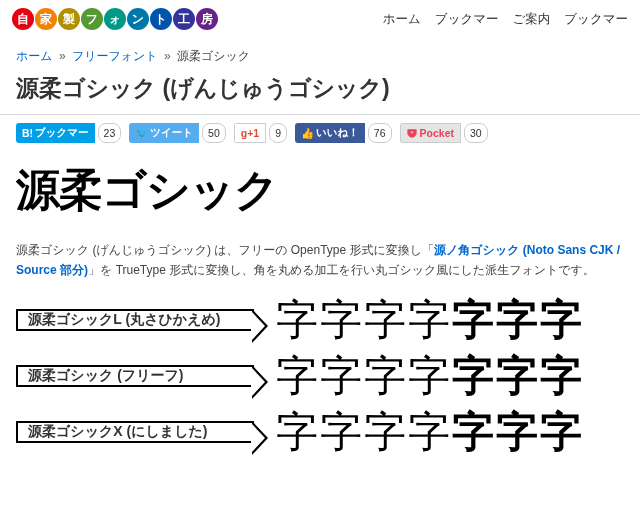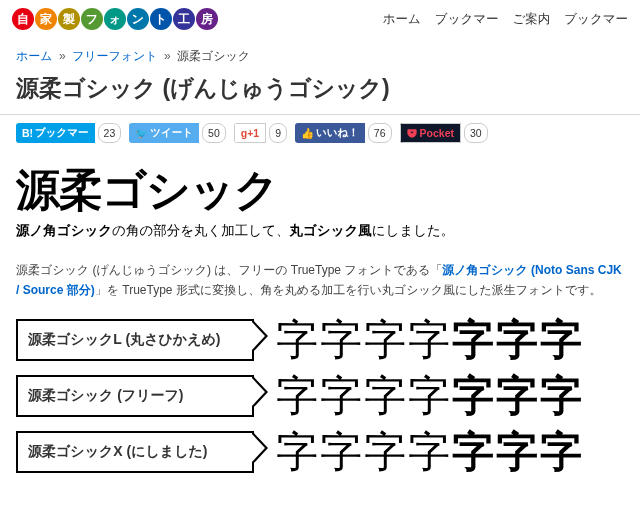--- a/index.html
+++ b/index.html
@@ -79,21 +79,21 @@
     height:100%;
     display:flex;
     align-items:center;
     margin-left:3px;
     border-radius:8px;
   }
   .bk .lbl{background:#00a0e9}
   .tw .lbl{background:#55acee}
   .gp .lbl{background:#fff;color:#dd4b39;border:1px solid #ccc;font-weight:bold}
   .fb .lbl{background:#3b5998}
-  .pk .lbl{background:#0f172a;color:#ee4056;border:1px solid #ccc}
+  .pk .lbl{background:#e5e5e5;color:#ee4056;border:1px solid #ccc}
   .pk .lbl .pk-ico{width:10px;height:10px;margin-right:3px;display:inline-block;}
   .hero {
     padding: 10px 16px 6px 16px;
   }
   .hero-title {
     font-size: 44px;
     font-weight: 900;
     letter-spacing:-1px;
     color:#000;
   }
@@ -112,21 +112,21 @@
   .desc a { color:#0066cc; text-decoration:none; font-weight:bold; }
   .variants { padding: 0 16px; }
   .variant-row {
     display:flex;
     align-items:center;
     margin-bottom:14px;
   }
   .vlabel {
     position:relative;
     width:238px;
-    height:42px;
+    height:22px;
     border:2px solid #000;
     display:flex;
     align-items:center;
     padding-left:10px;
     font-size:14px;
     font-weight:bold;
     background:#fff;
   }
   .vlabel::after{
     content:"";
@@ -234,27 +234,24 @@
           <path fill="#ee4056" d="M2 4h20v8a10 10 0 01-20 0V4zm5 5l5 5 5-5" stroke="#ee4056" stroke-width="2"></path>
         </svg>
         <span>Pocket</span>
       </span>
     <span class="cnt">30</span>
   </div>
 </div>
 
 <div class="hero">
   <div class="hero-title">源柔ゴシック</div>
-  <div class="hero-sub">
-    <b>源ノ角ゴシック</b><span>の角の部分を丸く加工して、</span><b>丸ゴシック風</b><span>にしました。</span>
-  </div>
 </div>
 
 <div class="desc">
-  <span>源柔ゴシック (げんじゅうゴシック) は、フリーの TrueType フォントである「</span><a href="#">源ノ角ゴシック (Noto Sans CJK / Source 部分)</a><span>」を TrueType 形式に変換し、角を丸める加工を行い丸ゴシック風にした派生フォントです。</span>
+  <span>源柔ゴシック (げんじゅうゴシック) は、フリーの OpenType 形式に変換し「</span><a href="#">源ノ角ゴシック (Noto Sans CJK / Source 部分)</a><span>」を TrueType 形式に変換し、角を丸める加工を行い丸ゴシック風にした派生フォントです。</span>
 </div>
 
 <div class="variants">
   <div class="variant-row">
     <div class="vlabel">源柔ゴシックL (丸さひかえめ)</div>
     <div class="glyphs">
       <span class="glyph w1">字</span>
       <span class="glyph w2">字</span>
       <span class="glyph w3">字</span>
       <span class="glyph w4">字</span>

